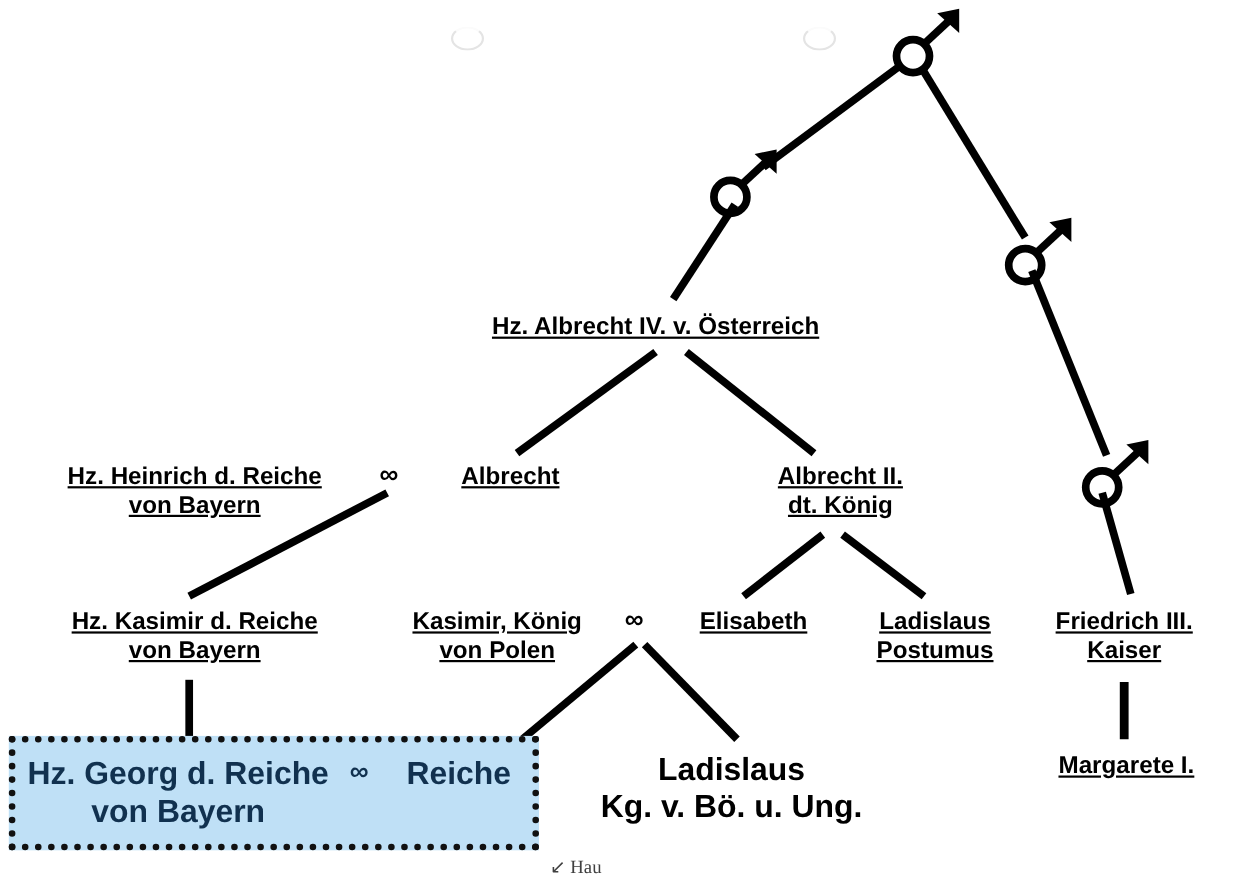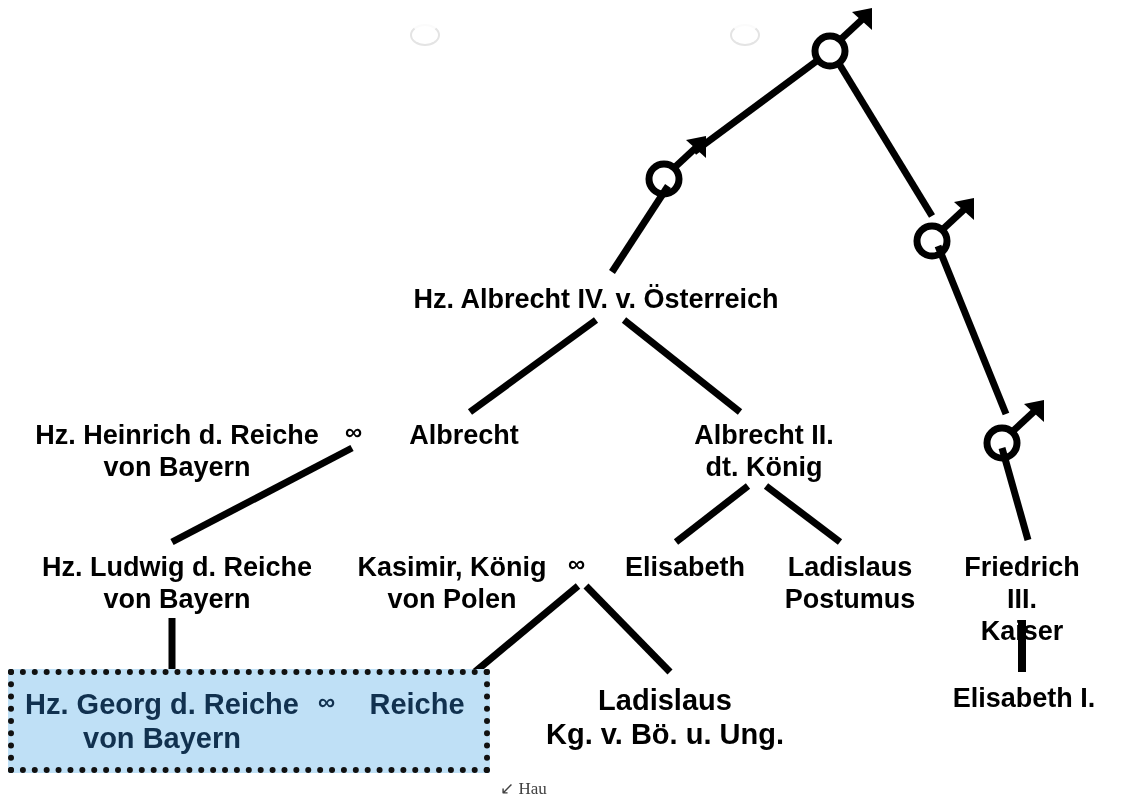--- a/index.html
+++ b/index.html
@@ -26,21 +26,21 @@
   }
   .node {
     position: absolute;
     font-weight: bold;
     color: #000000;
     text-align: center;
     line-height: 1.18;
     white-space: pre-line;
     z-index: 3;
   }
-  .node.sz-22 { font-size: 27px; }
+  .node.sz-22 { font-size: 22px; text-decoration: underline; }
   .node.sz-21 { font-size: 29px; }
   .marry {
     position: absolute;
     font-weight: bold;
     font-size: 24px;
     color: #000000;
     z-index: 4;
   }
   .highlight-box {
     position: absolute;
@@ -150,38 +150,38 @@
   <div class="node sz-22" style="left:400px; top:284px; width:392px;">Hz. Albrecht IV. v. Österreich</div>
 
   <div class="node sz-22" style="left:20px; top:420px; width:314px;">Hz. Heinrich d. Reiche
 von Bayern</div>
 
   <div class="node sz-22" style="left:390px; top:420px; width:148px;">Albrecht</div>
 
   <div class="node sz-22" style="left:678px; top:420px; width:172px;">Albrecht II.
 dt. König</div>
 
-  <div class="node sz-22" style="left:22px; top:552px; width:310px;">Hz. Ludwig d. Reiche
+  <div class="node sz-22" style="left:22px; top:552px; width:310px;">Hz. Kasimir d. Reiche
 von Bayern</div>
 
   <div class="node sz-22" style="left:348px; top:552px; width:208px;">Kasimir, König
 von Polen</div>
 
   <div class="node sz-22" style="left:614px; top:552px; width:142px;">Elisabeth</div>
 
   <div class="node sz-22" style="left:770px; top:552px; width:160px;">Ladislaus
 Postumus</div>
 
   <div class="node sz-22" style="left:946px; top:552px; width:152px;">Friedrich III.
 Kaiser</div>
 
   <div class="node sz-21" style="left:530px; top:683px; width:270px;">Ladislaus
 Kg. v. Bö. u. Ung.</div>
 
-  <div class="node sz-22" style="left:940px; top:683px; width:168px;">Elisabeth I.</div>
+  <div class="node sz-22" style="left:940px; top:683px; width:168px;">Margarete I.</div>
 
   <div class="node sz-21 highlight-node" style="left:16px; top:687px; width:292px;">Hz. Georg d. Reiche
 von Bayern</div>
 
   <div class="node sz-21 highlight-node" style="left:355px; top:687px; width:124px;">Reiche</div>
 
   <div class="marry" style="left:345px; top:418px;">∞</div>
   <div class="marry" style="left:568px; top:550px;">∞</div>
   <div class="marry highlight-node" style="left:318px; top:688px;">∞</div>
 

